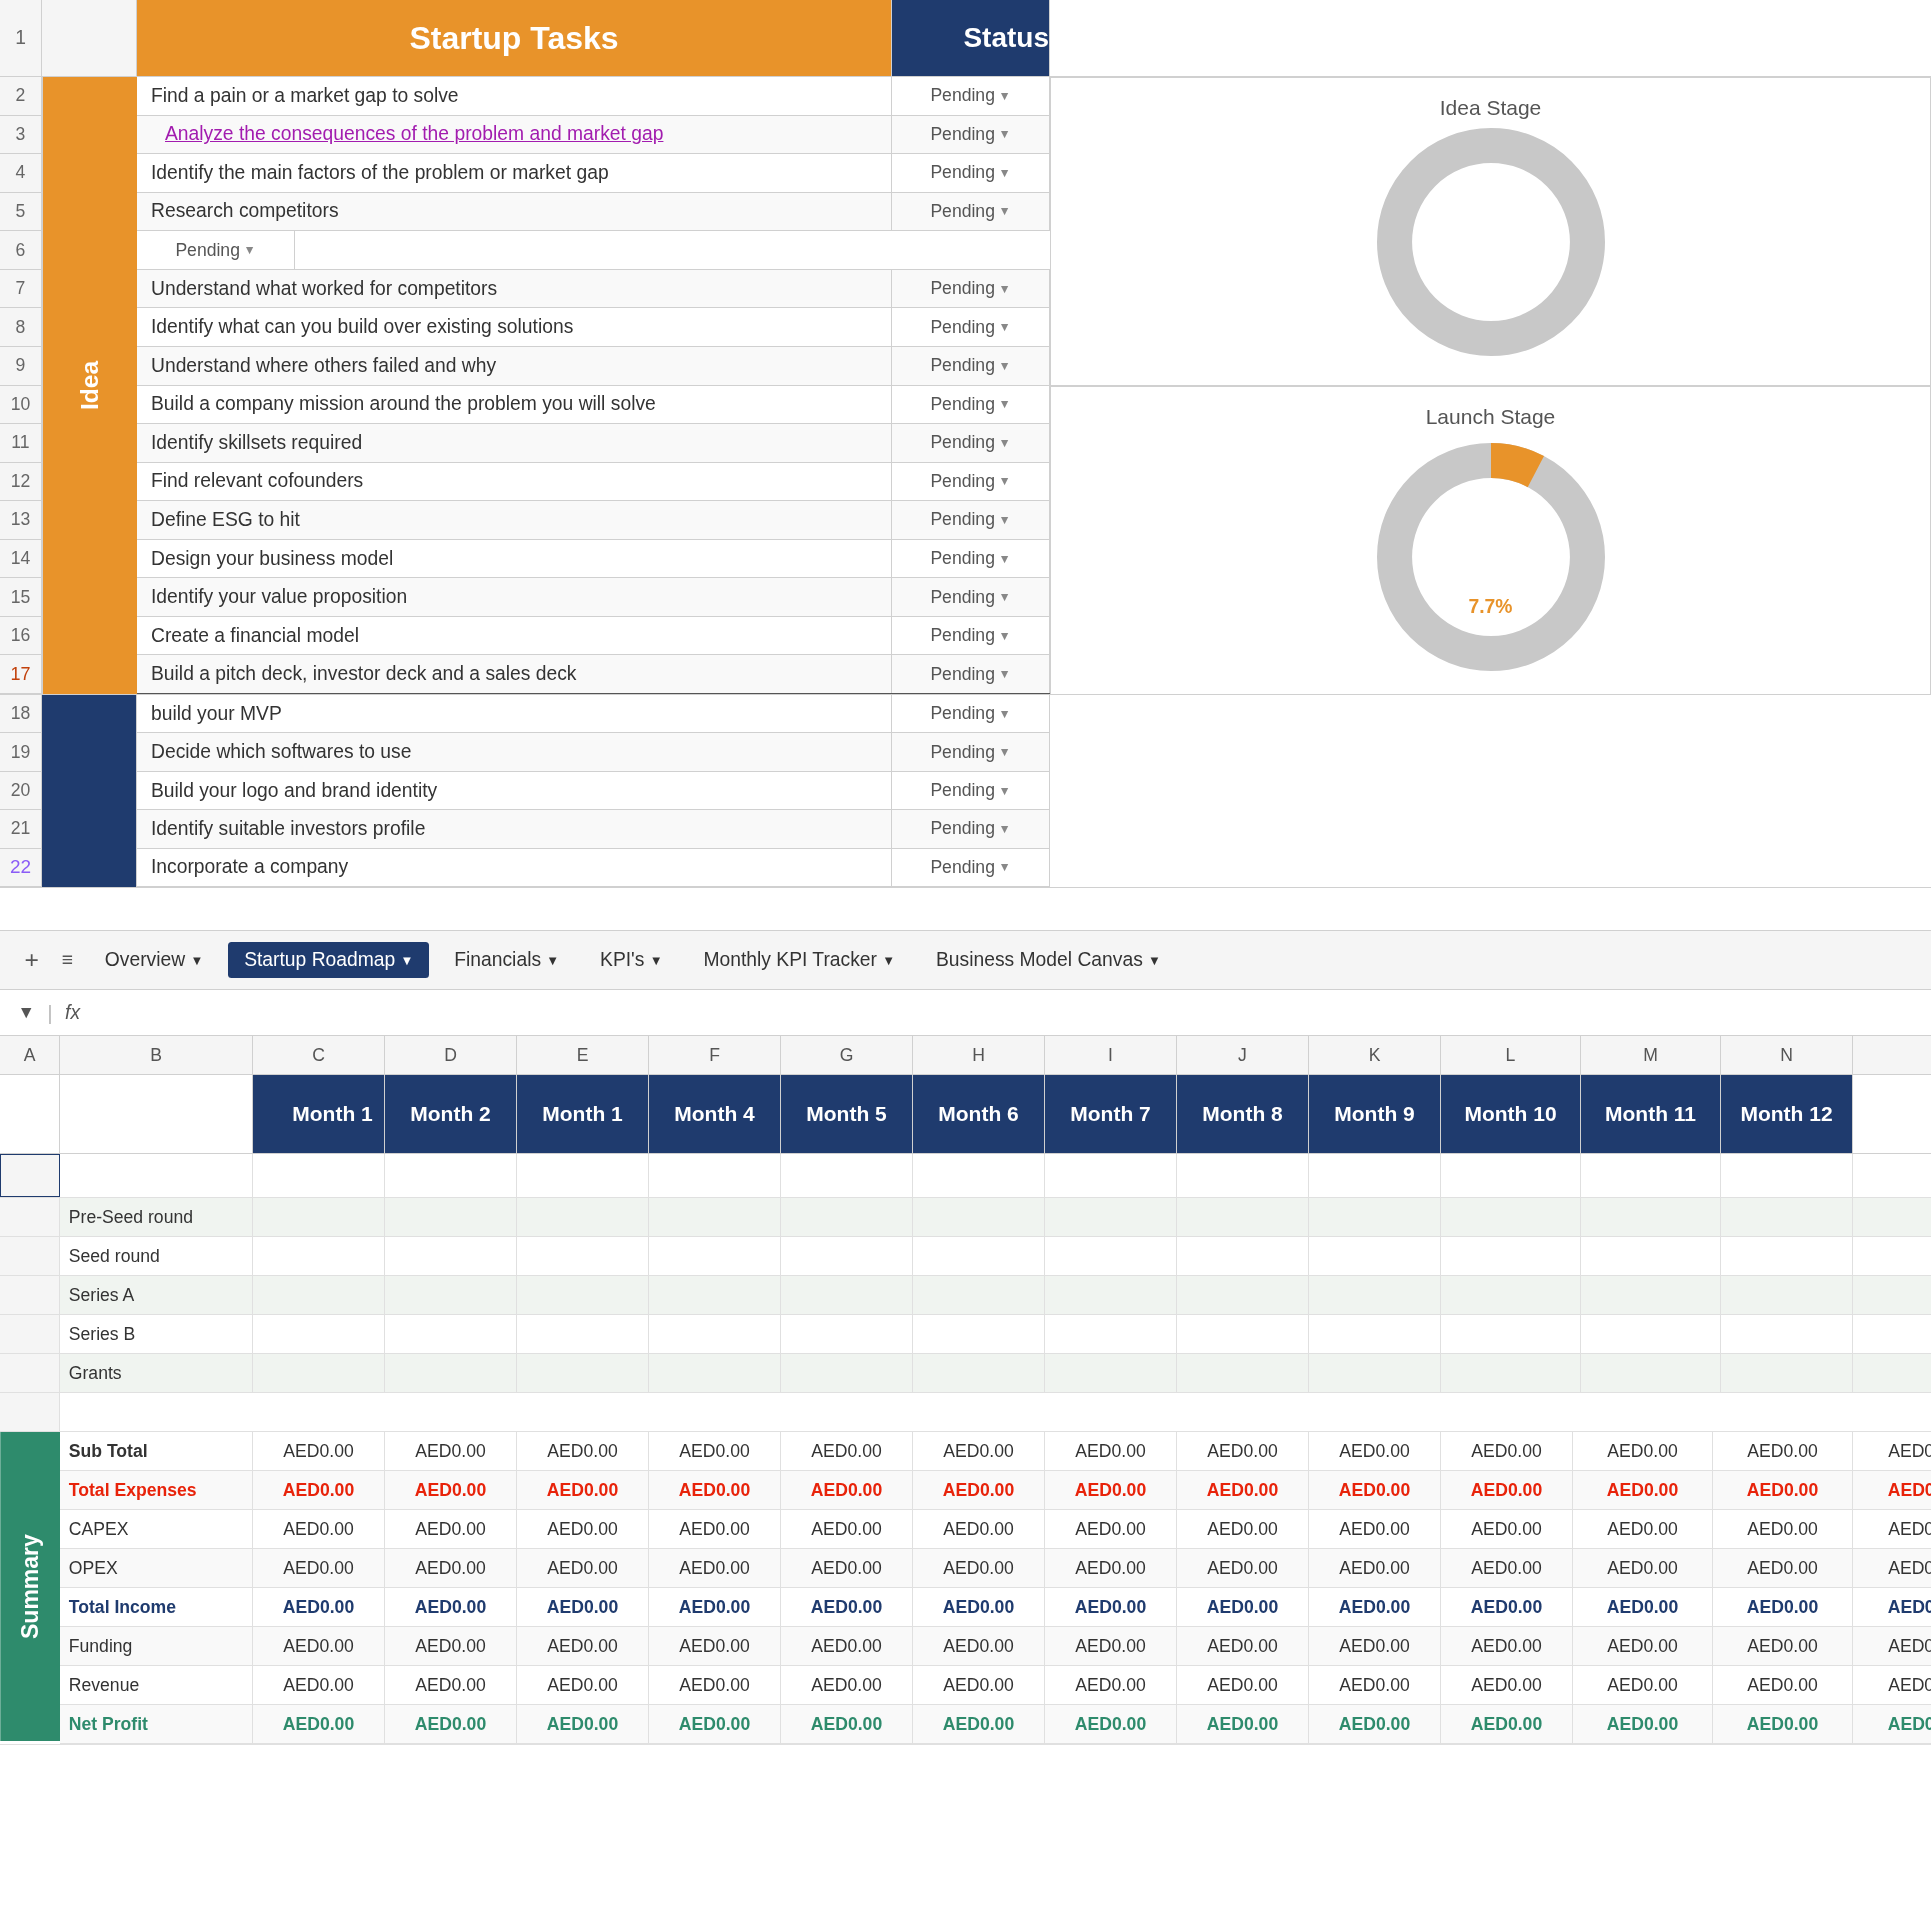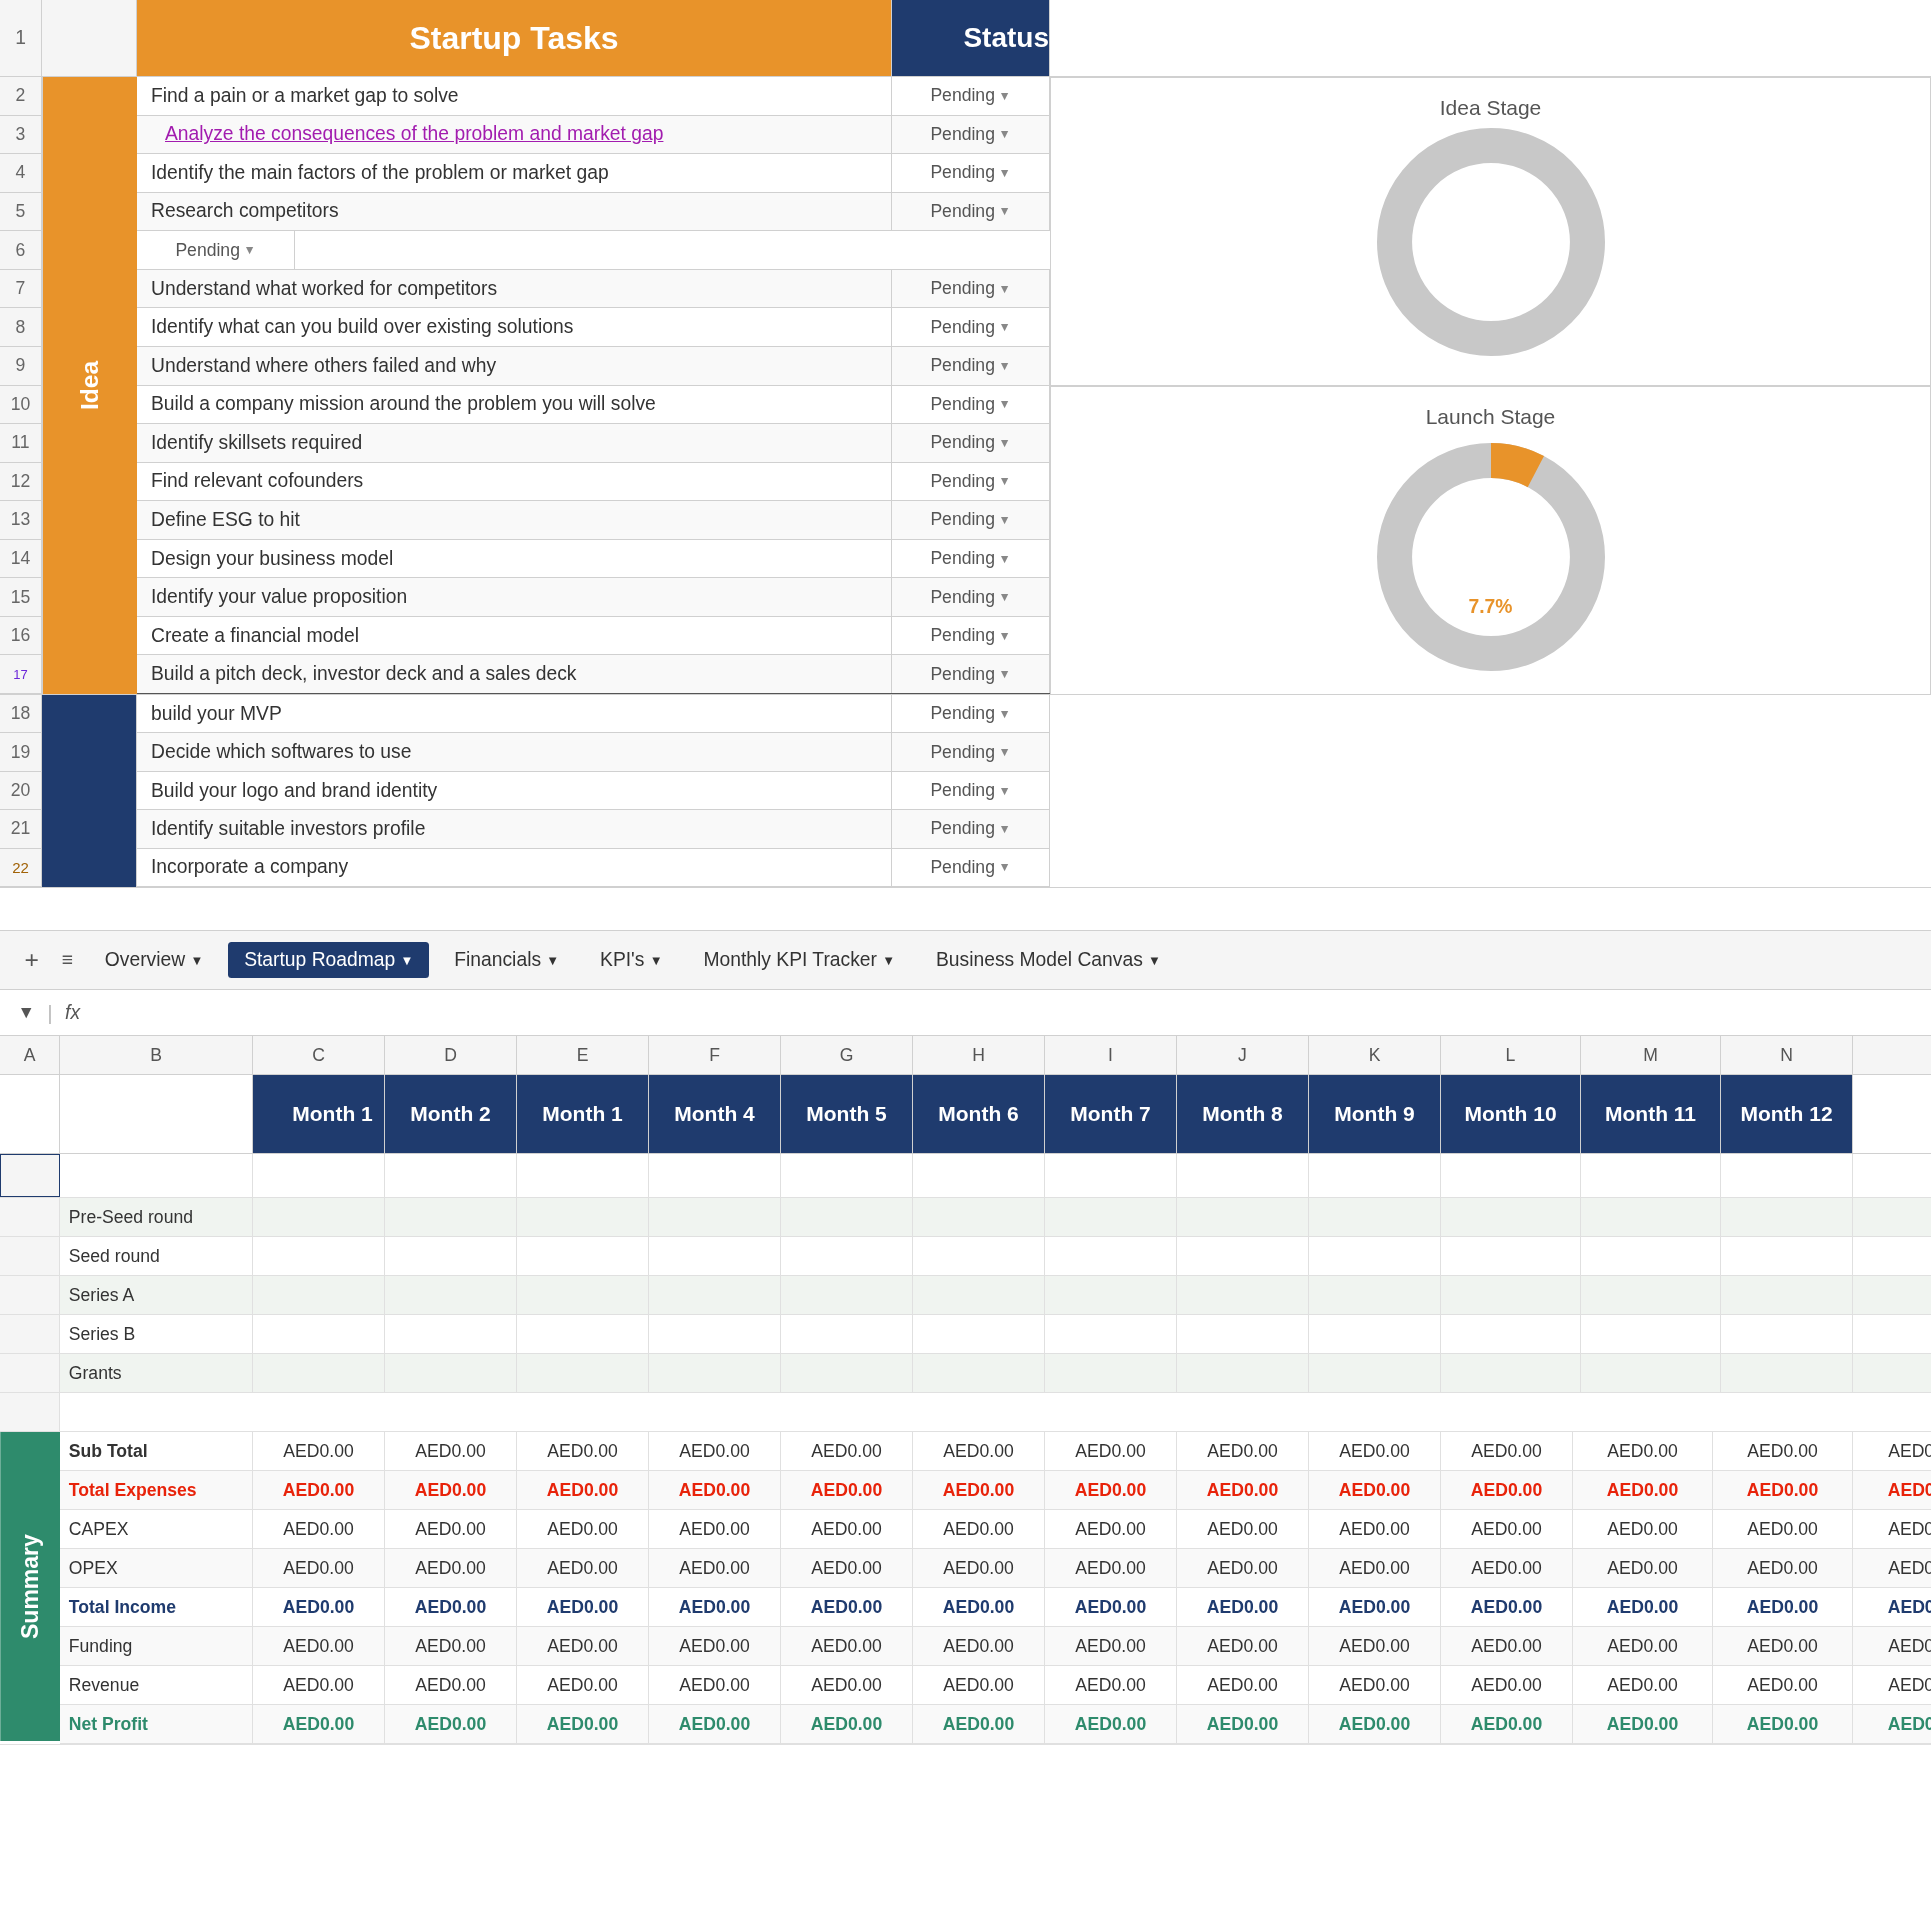--- a/index.html
+++ b/index.html
@@ -37,21 +37,21 @@
         <div style="height:39px; border-bottom:0.9px solid #d0d0d0; display:flex; align-items:center; justify-content:center; font-size:17.6px; color:#666;">7</div>
         <div style="height:39px; border-bottom:0.9px solid #d0d0d0; display:flex; align-items:center; justify-content:center; font-size:17.6px; color:#666;">8</div>
         <div style="height:39px; border-bottom:0.9px solid #d0d0d0; display:flex; align-items:center; justify-content:center; font-size:17.6px; color:#666;">9</div>
         <div style="height:39px; border-bottom:0.9px solid #d0d0d0; display:flex; align-items:center; justify-content:center; font-size:17.6px; color:#666;">10</div>
         <div style="height:39px; border-bottom:0.9px solid #d0d0d0; display:flex; align-items:center; justify-content:center; font-size:17.6px; color:#666;">11</div>
         <div style="height:39px; border-bottom:0.9px solid #d0d0d0; display:flex; align-items:center; justify-content:center; font-size:17.6px; color:#666;">12</div>
         <div style="height:39px; border-bottom:0.9px solid #d0d0d0; display:flex; align-items:center; justify-content:center; font-size:17.6px; color:#666;">13</div>
         <div style="height:39px; border-bottom:0.9px solid #d0d0d0; display:flex; align-items:center; justify-content:center; font-size:17.6px; color:#666;">14</div>
         <div style="height:39px; border-bottom:0.9px solid #d0d0d0; display:flex; align-items:center; justify-content:center; font-size:17.6px; color:#666;">15</div>
         <div style="height:39px; border-bottom:0.9px solid #d0d0d0; display:flex; align-items:center; justify-content:center; font-size:17.6px; color:#666;">16</div>
-        <div style="height:39px; border-bottom:0.9px solid #d0d0d0; display:flex; align-items:center; justify-content:center; font-size:13px; color:#6d28d9;text-align:center;">17</div>
+        <div style="height:39px; border-bottom:0.9px solid #d0d0d0; display:flex; align-items:center; justify-content:center; font-size:18px; color:#c2410c;text-align:center;">17</div>
       </div>
 
       <div style="width:95px; min-width:95px; background:#E8932A; border-right:0.9px solid #d0d0d0; display:flex; align-items:center; justify-content:center; writing-mode:vertical-rl; transform:rotate(180deg); color:white; font-weight:bold; font-size:24.6px;">
         <span>Idea</span>
       </div>
 
       <div style="display:flex; flex-direction:column; flex:0 0 913px;">
         <div style="display:flex; height:39px; border-bottom:0.9px solid #d0d0d0; background:white;">
             <div style="flex:0 0 755px; padding:0 14px; display:flex; align-items:center; font-size:19.3px; color:#333; border-right:0.9px solid #d0d0d0;">Find a pain or a market gap to solve</div>
             <div style="flex:0 0 158px; display:flex; align-items:center; justify-content:center; font-size:17.6px; color:#555; border-right:0.9px solid #d0d0d0;">Pending <span style="font-size:12.3px; color:#888; margin-left:3.5px;">▼</span></div>
@@ -141,21 +141,21 @@
         </div>
       </div>
     </div>
 
     <div style="display:flex; height:193px; border-bottom:0.9px solid #d0d0d0;">
       <div style="width:42px; min-width:42px; background:#f5f5f5; border-right:0.9px solid #d0d0d0; display:flex; flex-direction:column;">
         <div style="height:39px; border-bottom:0.9px solid #d0d0d0; display:flex; align-items:center; justify-content:center; font-size:17.6px; color:#666;">18</div>
         <div style="height:39px; border-bottom:0.9px solid #d0d0d0; display:flex; align-items:center; justify-content:center; font-size:17.6px; color:#666;">19</div>
         <div style="height:39px; border-bottom:0.9px solid #d0d0d0; display:flex; align-items:center; justify-content:center; font-size:17.6px; color:#666;">20</div>
         <div style="height:39px; border-bottom:0.9px solid #d0d0d0; display:flex; align-items:center; justify-content:center; font-size:17.6px; color:#666;">21</div>
-        <div style="height:39px; border-bottom:0.9px solid #d0d0d0; display:flex; align-items:center; justify-content:center; font-size:15px; color:#a16207;">22</div>
+        <div style="height:39px; border-bottom:0.9px solid #d0d0d0; display:flex; align-items:center; justify-content:center; font-size:19px; color:#8b5cf6;">22</div>
       </div>
       <div style="width:95px; min-width:95px; background:#1F3B6E; border-right:0.9px solid #d0d0d0;"></div>
       <div style="display:flex; flex-direction:column; flex:0 0 913px;">
         <div style="display:flex; height:39px; border-bottom:0.9px solid #d0d0d0; background:white;">
             <div style="flex:0 0 755px; padding:0 14px; display:flex; align-items:center; font-size:19.3px; color:#333; border-right:0.9px solid #d0d0d0;">build your MVP</div>
             <div style="flex:0 0 158px; display:flex; align-items:center; justify-content:center; font-size:17.6px; color:#555; border-right:0.9px solid #d0d0d0;">Pending <span style="font-size:12.3px; color:#888; margin-left:3.5px;">▼</span></div>
           </div>
         <div style="display:flex; height:39px; border-bottom:0.9px solid #d0d0d0; background:#f9f9f9;">
             <div style="flex:0 0 755px; padding:0 14px; display:flex; align-items:center; font-size:19.3px; color:#333; border-right:0.9px solid #d0d0d0;">Decide which softwares to use</div>
             <div style="flex:0 0 158px; display:flex; align-items:center; justify-content:center; font-size:17.6px; color:#555; border-right:0.9px solid #d0d0d0;">Pending <span style="font-size:12.3px; color:#888; margin-left:3.5px;">▼</span></div>

